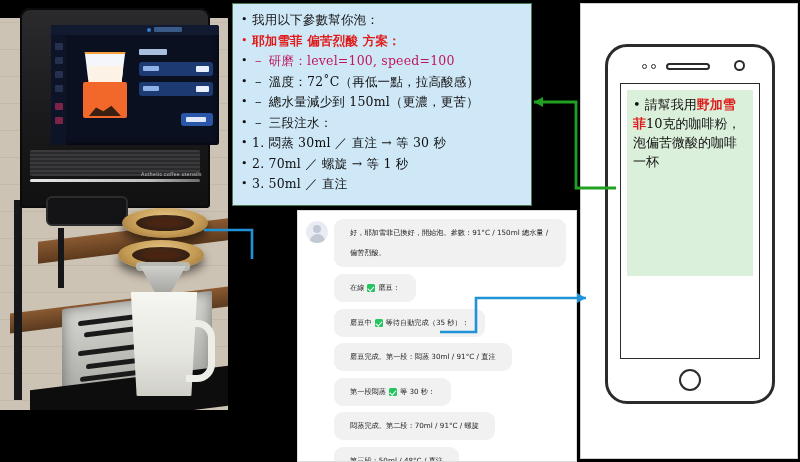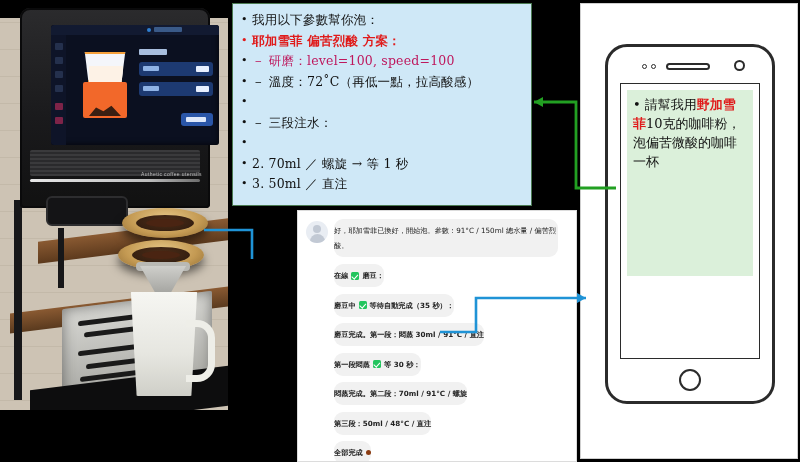--- a/index.html
+++ b/index.html
@@ -161,26 +161,26 @@
     padding:8px 10px 0 8px;overflow:hidden;
   }
   .chat-first{display:flex;gap:6px;align-items:flex-start;margin-bottom:7px;}
   .avatar{
     flex:0 0 22px;width:22px;height:22px;border-radius:50%;
     background:#e9edf3;position:relative;overflow:hidden;margin-top:2px;
   }
   .avatar:before{content:"";position:absolute;left:7px;top:4px;width:8px;height:8px;border-radius:50%;background:#c2c9d4;}
   .avatar:after{content:"";position:absolute;left:3.5px;top:13px;width:15px;height:11px;border-radius:8px 8px 0 0;background:#c2c9d4;}
   .bubble{
-    background:#f1f1f1;border-radius:9px;padding:4px 0;
+    background:#f1f1f1;border-radius:9px;padding:4px 16px;
     font-family:"DejaVu Sans","Liberation Sans",sans-serif;
-    font-size:7.2px;line-height:15px;color:#222;display:inline-block;
+    font-size:7.2px;line-height:20px;color:#222;display:inline-block;
   }
   .bubble.wide{max-width:224px;}
-  .msg{margin:0 0 6.5px 28px;font-weight:bold;}
+  .msg{margin:0 0 6.5px 28px;}
   .msg .bubble{display:inline-flex;align-items:center;gap:3px;}
   .chk{
     display:inline-block;width:8px;height:8px;background:#22c55e;border-radius:1.5px;position:relative;
     flex:0 0 8px;
   }
   .chk:after{
     content:"";position:absolute;left:2px;top:1.2px;width:2.6px;height:4.6px;
     border:solid #fff;border-width:0 1.3px 1.3px 0;transform:rotate(42deg);
   }
   .dotred{display:inline-block;width:5px;height:5px;border-radius:50%;background:#8a3b12;flex:0 0 5px;}
@@ -316,27 +316,29 @@
       <div class="bx-line">
         <span class="bul">•</span>
         <span class="txt" style="color: #be185d;">－ 研磨：level=100, speed=100</span>
       </div>
       <div class="bx-line">
         <span class="bul">•</span>
         <span class="txt" style="color: rgb(17, 17, 17);">－ 溫度：72˚C（再低一點，拉高酸感）</span>
       </div>
       <div class="bx-line">
         <span class="bul">•</span>
+        <span class="txt" style="color: rgb(17, 17, 17);">－ 總水量減少到 150ml（更濃，更苦）</span>
       </div>
       <div class="bx-line">
         <span class="bul">•</span>
         <span class="txt" style="color: rgb(17, 17, 17);">－ 三段注水：</span>
       </div>
       <div class="bx-line">
         <span class="bul">•</span>
+        <span class="txt" style="color: rgb(17, 17, 17);">1. 悶蒸 30ml ／ 直注 → 等 30 秒</span>
       </div>
       <div class="bx-line">
         <span class="bul">•</span>
         <span class="txt" style="color: rgb(17, 17, 17);">2. 70ml ／ 螺旋 → 等 1 秒</span>
       </div>
       <div class="bx-line">
         <span class="bul">•</span>
         <span class="txt" style="color: rgb(17, 17, 17);">3. 50ml ／ 直注</span>
       </div>
     </div>

